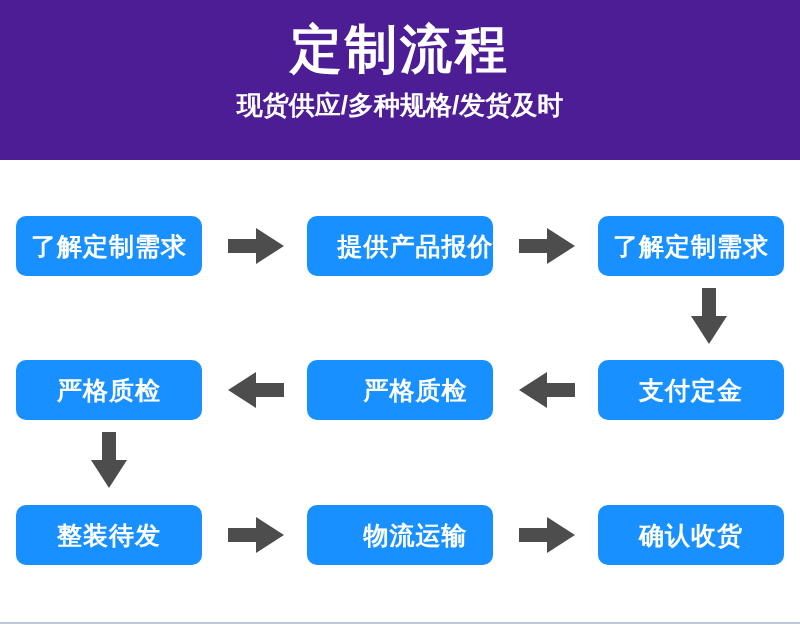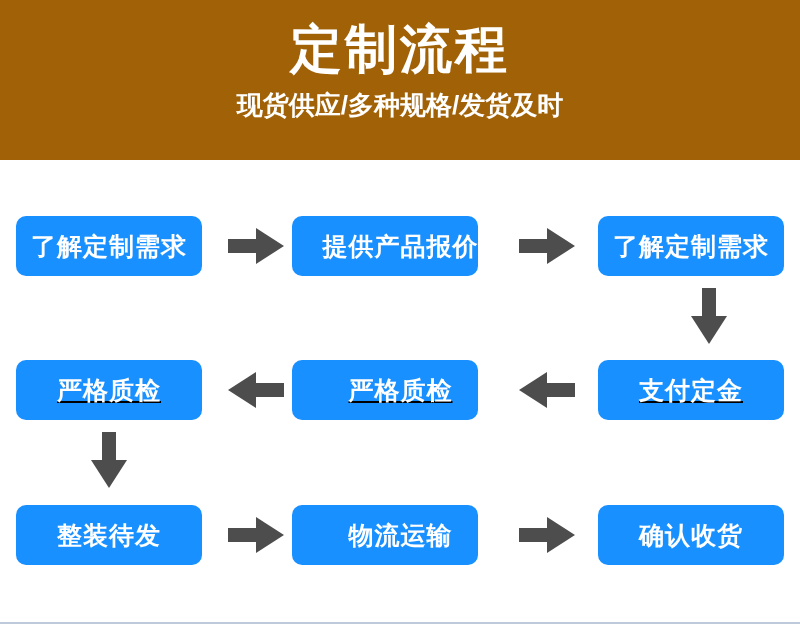--- a/index.html
+++ b/index.html
@@ -21,21 +21,21 @@
     background: #ffffff;
   }
 
   
   .banner {
     position: absolute;
     left: 0;
     top: 0;
     width: 800px;
     height: 160px;
-    background: #a16207;
+    background: #4c1d95;
     display: flex;
     flex-direction: column;
     align-items: center;
     justify-content: flex-start;
     box-sizing: border-box;
     padding-top: 20px;
   }
   .banner-title {
     color: #ffffff;
     font-size: 52px;
@@ -77,25 +77,25 @@
   .step-label {
     color: #ffffff;
     font-size: 25px;
     font-weight: bold;
     letter-spacing: 1px;
     white-space: nowrap;
   }
 
   
   .col1 { left: 16px; }
-  .col2 { left: 292px; padding-left: 31px; }
+  .col2 { left: 307px; padding-left: 31px; }
   .col3 { left: 598px; }
   
   .row1 { top: 56px; }
-  .row2 { top: 200px; text-decoration: underline; }
+  .row2 { top: 200px; }
   .row3 { top: 345px; border-radius: 10px; }
 
   
   .arrow-h {
     position: absolute;
     width: 56px;
     height: 36px;
   }
   .arrow-h .shaft {
     position: absolute;

